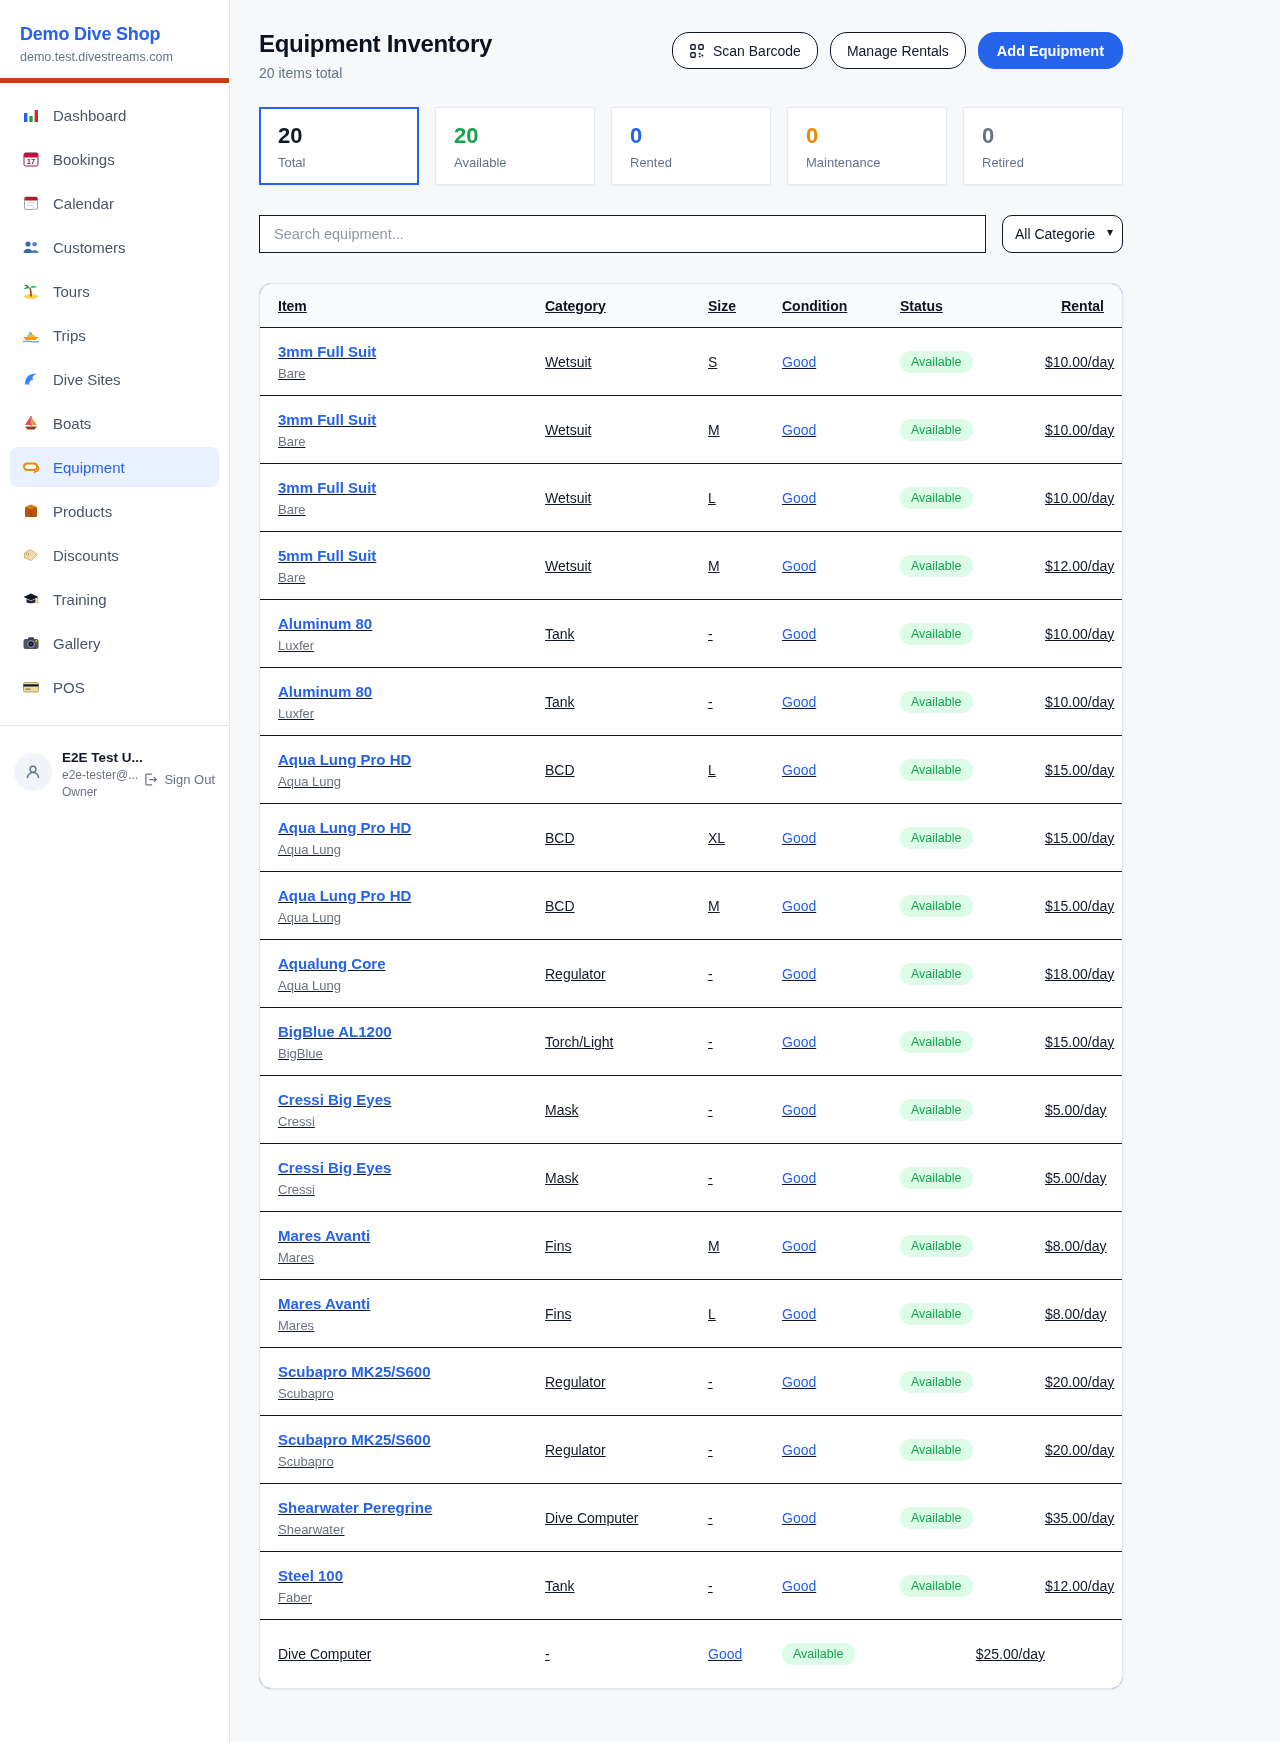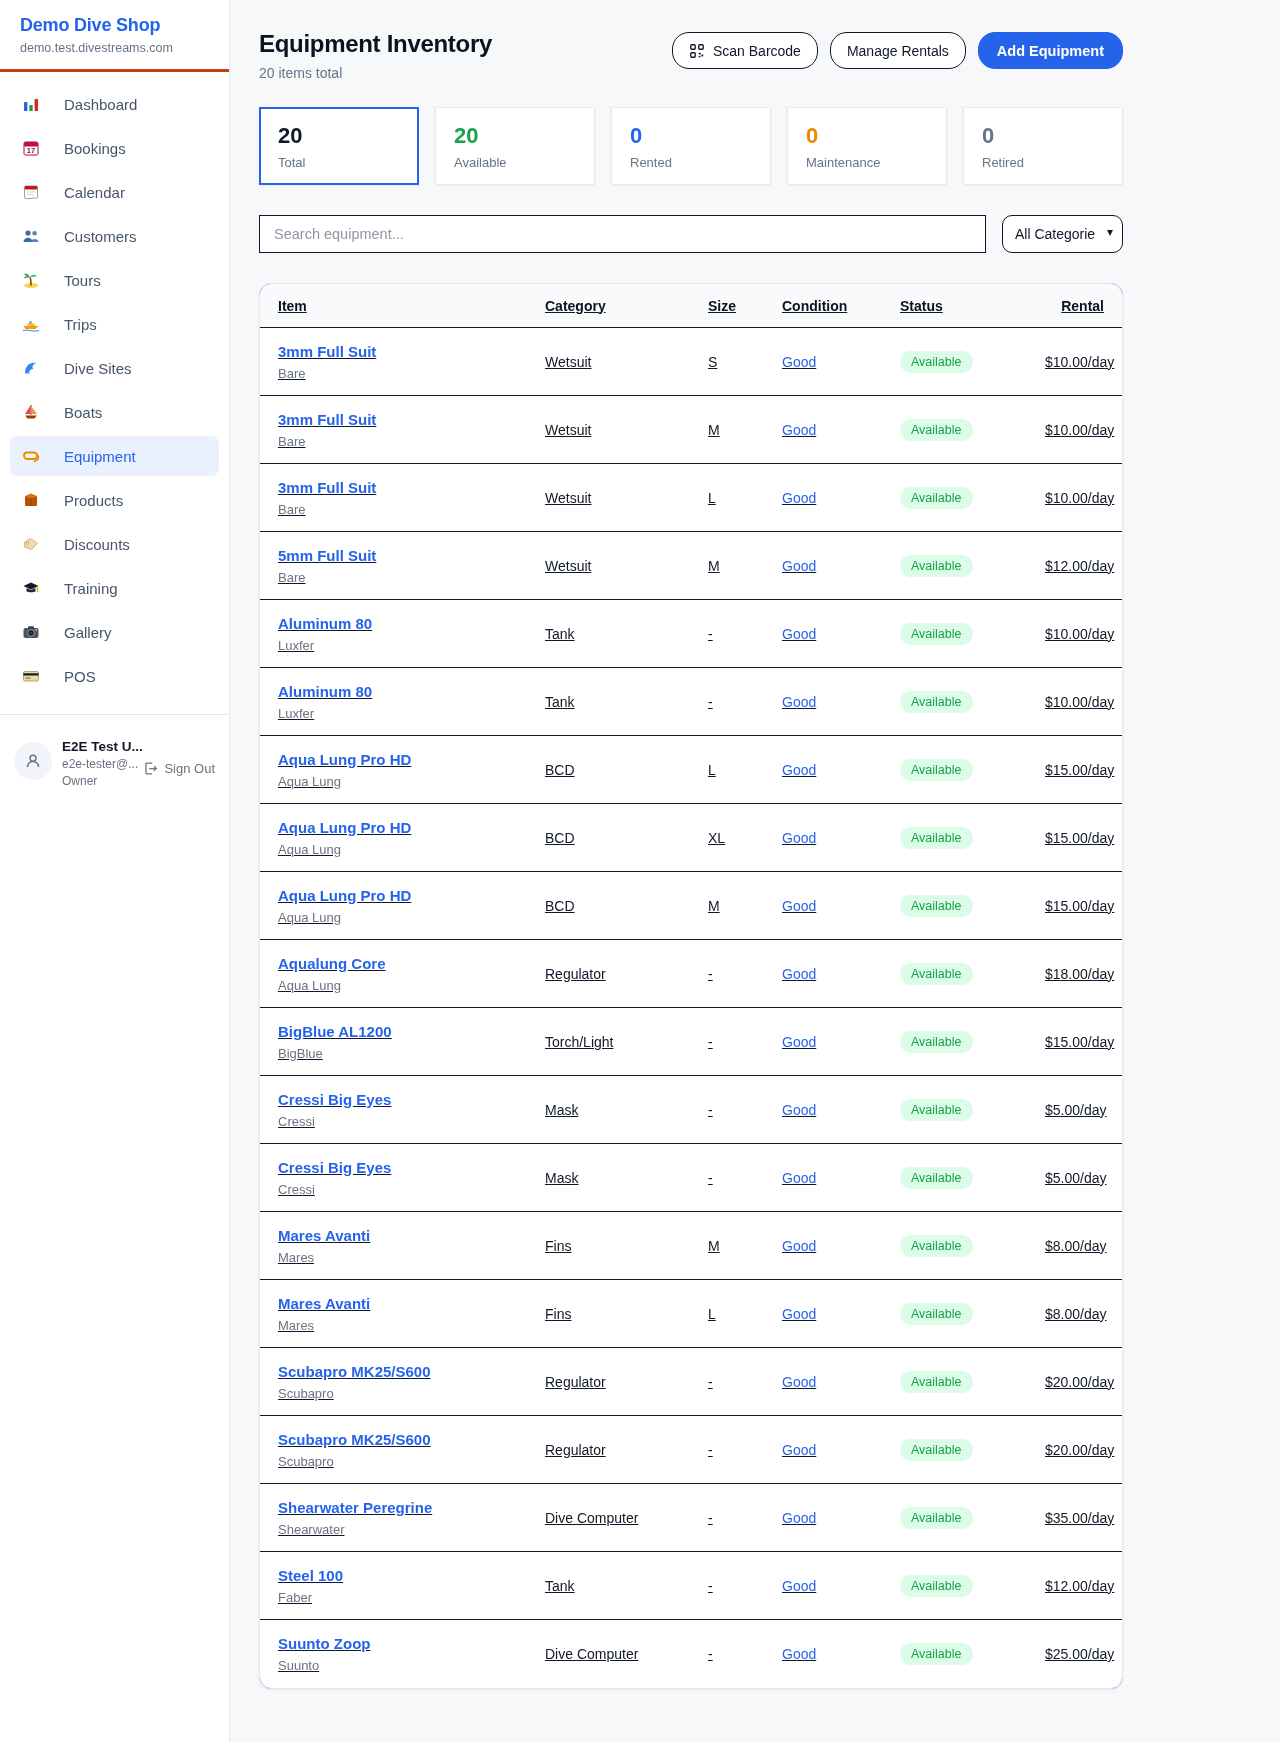--- a/index.html
+++ b/index.html
@@ -11,26 +11,26 @@
     min-height:1742px;
     position:relative;
   }
   
   .sidebar {
     position:absolute; left:0; top:0; bottom:0;
     width:230px; background:#fff;
     border-right:1px solid #e5e7eb;
     display:flex; flex-direction:column;
   }
-  .brand { padding:15px 20px 14px; border-bottom:3px solid #c2410c; }
+  .brand { padding:24px 20px 14px; border-bottom:5px solid #c2410c; }
   .brand-name { color:#2563eb; font-size:18px; font-weight:bold; letter-spacing:-.2px; }
   .brand-domain { color:#64748b; font-size:12.5px; margin-top:5px; }
   .nav { padding:12px 10px 8px; }
   .nav-item {
-    display:flex; align-items:center; gap:24px;
+    display:flex; align-items:center; gap:13px;
     height:40px; padding:0 12px; margin-bottom:4px;
     border-radius:8px; cursor:pointer;
     color:#475569; font-size:15px;
   }
   .nav-item.active { background:#eaf1fe; color:#2563eb; }
   .nav-icon { width:18px; height:18px; flex:0 0 18px; display:inline-flex; }
   .nav-icon svg { width:18px; height:18px; }
   .side-footer {
     border-top:1px solid #e5e7eb; margin-top:6px;
     padding:24px 14px 16px;
@@ -566,24 +566,20 @@
       <a class="item-link">Steel 100</a>
       <div class="item-brand">Faber</div>
     </div>
     <div class="cell">Tank</div>
     <div class="cell">-</div>
     <div><a class="cond-link">Good</a></div>
     <div><span class="badge">Available</span></div>
     <div class="cell-rental">$12.00/day</div>
   </div>
           <div class="tgrid trow">
-    <div>
-      <a class="item-link">Suunto Zoop</a>
-      <div class="item-brand">Suunto</div>
-    </div>
     <div class="cell">Dive Computer</div>
     <div class="cell">-</div>
     <div><a class="cond-link">Good</a></div>
     <div><span class="badge">Available</span></div>
     <div class="cell-rental">$25.00/day</div>
   </div>
         </div>
     </div>
   </div>
 </div>

